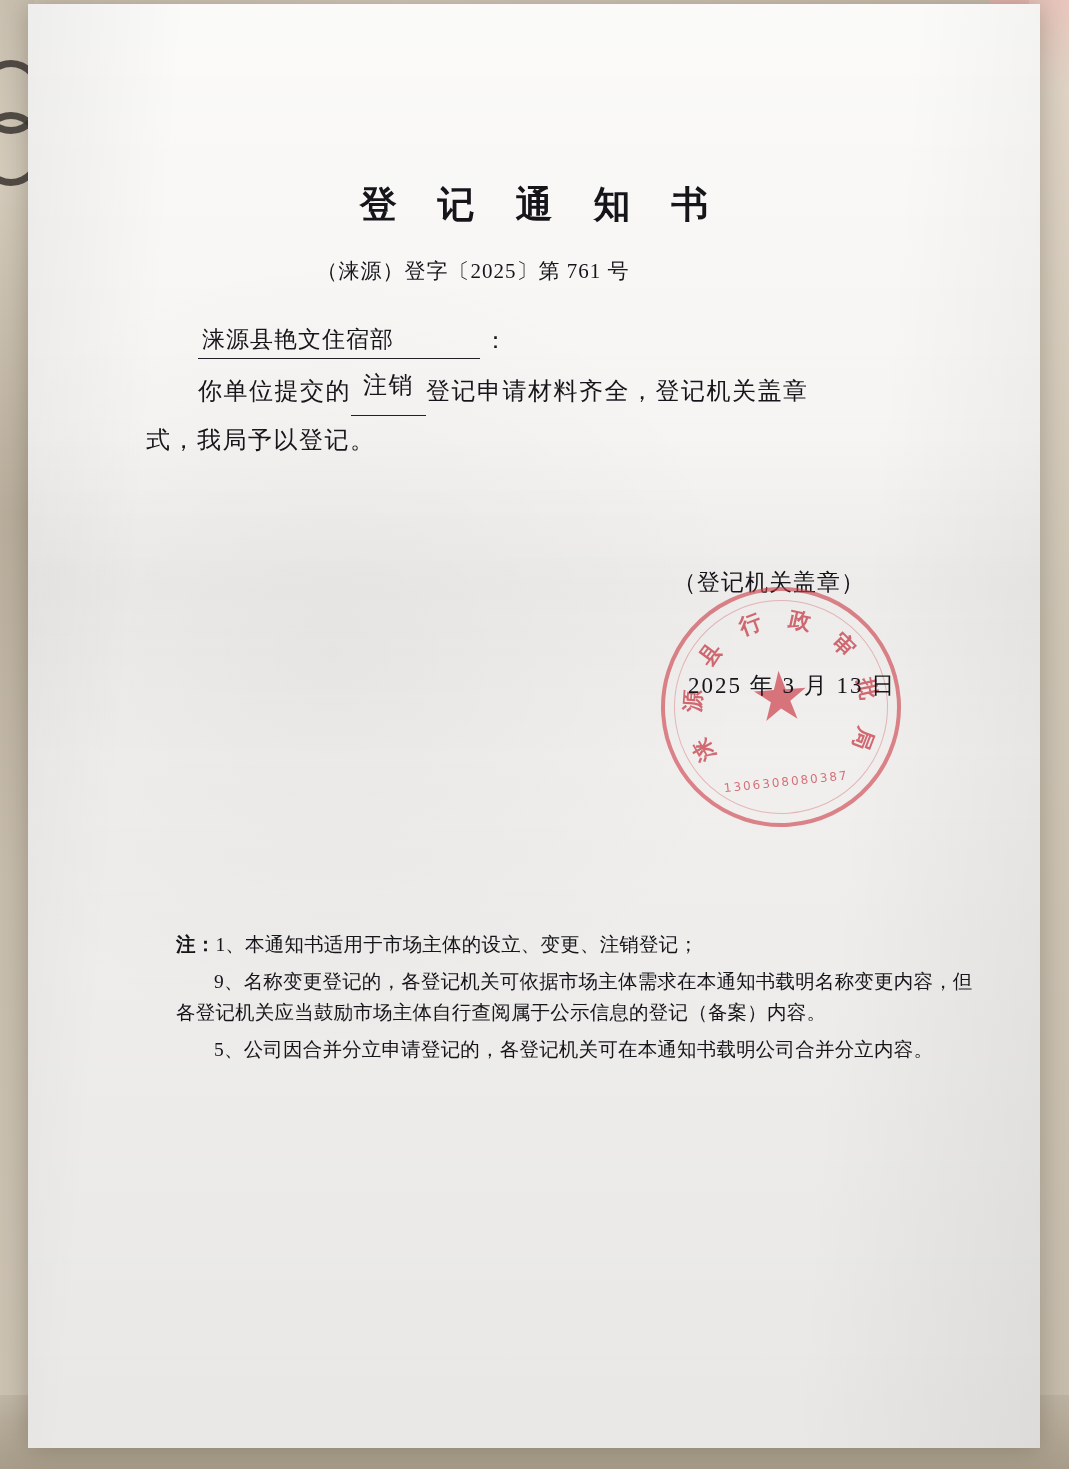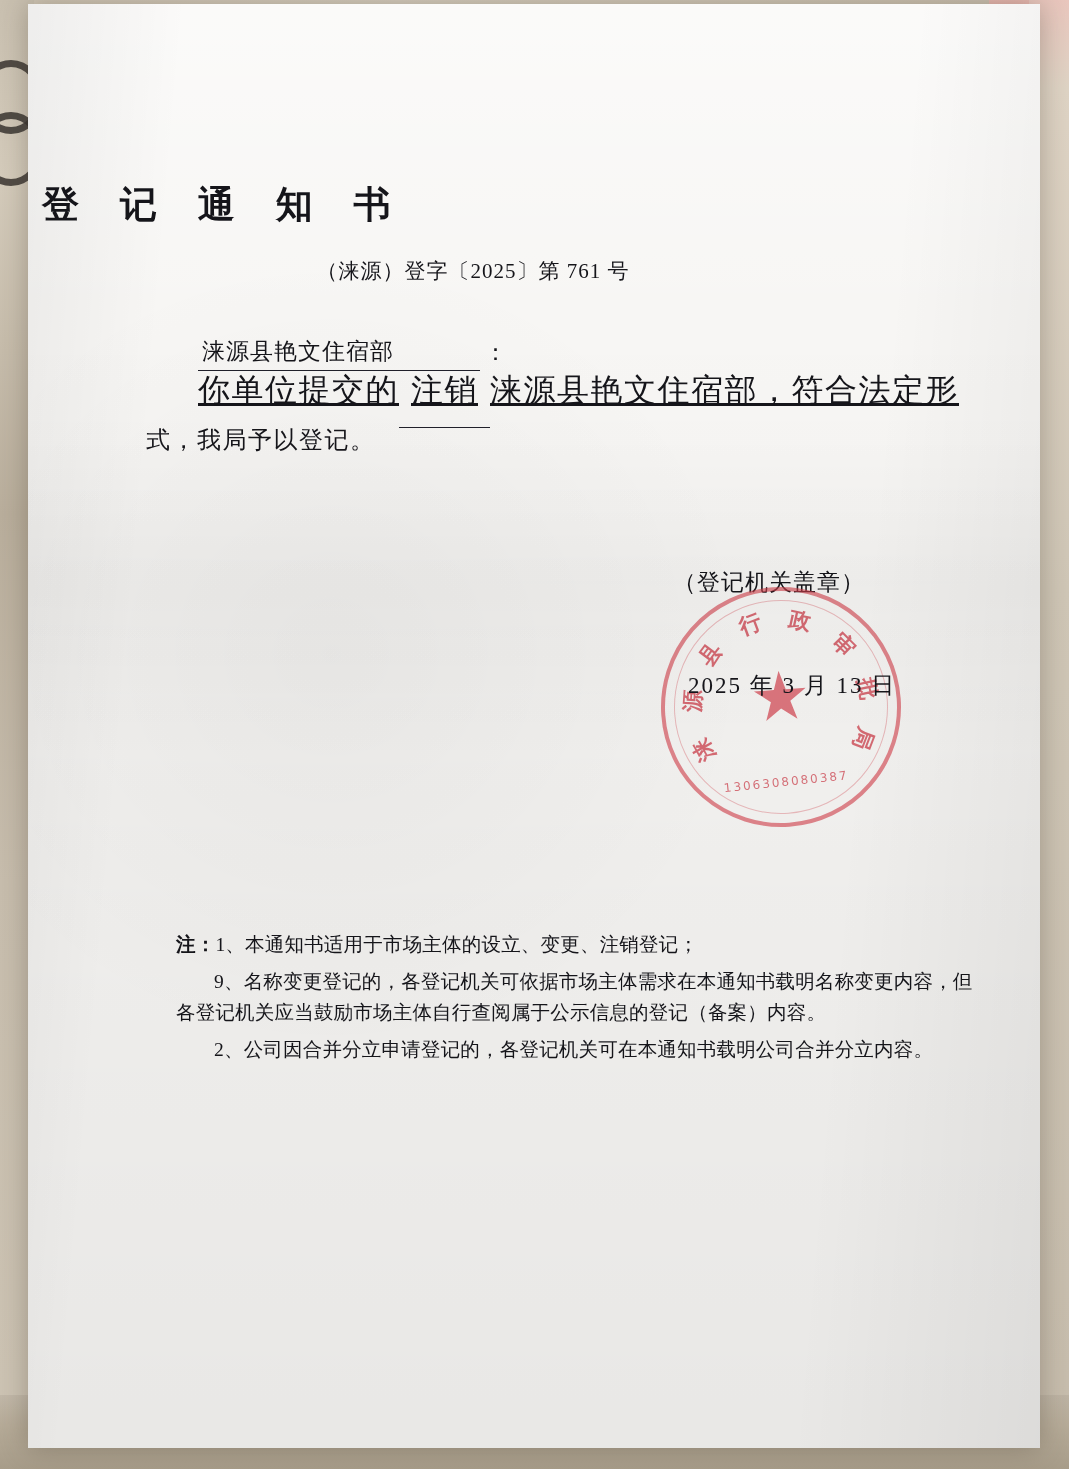--- a/index.html
+++ b/index.html
@@ -93,42 +93,42 @@
     height: 1444px;
     color: #15151a;
   }
 
   
   .doc-title {
     position: absolute;
     top: 176px;
     left: 0;
     width: 1012px;
-    text-align: left;
+    text-align: center;
     font-size: 37px;
     font-weight: 700;
     letter-spacing: 14px;
     text-indent: 14px;
     font-family: "DejaVu Serif", "Liberation Serif", serif;
   }
 
   .doc-number {
     position: absolute;
     top: 253px;
     left: 0;
     width: 890px;
     text-align: center;
     font-size: 21px;
     letter-spacing: 1px;
   }
 
   
   .addressee-row {
     position: absolute;
-    top: 332px;
+    top: 320px;
     left: 170px;
     font-size: 23px;
     display: flex;
     align-items: flex-end;
   }
   .addressee-name {
     border-bottom: 1.6px solid #20202a;
     padding: 0 28px 3px 4px;
     min-width: 250px;
     letter-spacing: 1px;
@@ -136,25 +136,24 @@
   .addressee-colon {
     padding-left: 4px;
     padding-bottom: 3px;
   }
 
   
   .body-line1 {
     position: absolute;
     top: 365px;
     left: 170px;
-    font-size: 32px;
+    font-size: 24px;
     display: flex;
-    align-items: flex-start;
+    align-items: center;
     letter-spacing: 1.5px;
-    text-decoration: underline;
   }
   .body-line1 .seg {
     padding-bottom: 3px;
   }
   .body-line1 .blank-filled {
     border-bottom: 1.6px solid #20202a;
     padding: 0 12px 14px 12px;
     letter-spacing: 1.5px;
   }
   .body-line2 {
@@ -280,21 +279,21 @@
     <div class="doc-number">（涞源）登字〔2025〕第 761 号</div>
 
     <div class="addressee-row">
       <span class="addressee-name">涞源县艳文住宿部</span>
       <span class="addressee-colon">：</span>
     </div>
 
     <div class="body-line1">
       <span class="seg">你单位提交的</span>
       <span class="blank-filled">注销</span>
-      <span class="seg">涞源县艳文住宿部，符合法定形</span>
+      <span class="seg">登记申请材料齐全，登记机关盖章</span>
     </div>
 
     <div class="body-line2">式，我局予以登记。</div>
 
     <div class="seal-caption">（登记机关盖章）</div>
 
     <div class="seal">
       <div class="ring-inner"></div>
       <div class="star"></div>
       <div class="arc-text" id="sealArc">
@@ -310,17 +309,17 @@
       <div class="seal-code">1306308080387</div>
     </div>
 
     <div class="sign-date">2025 年 3 月 13 日</div>
 
     <div class="notes">
       <p class="hang">
         <span class="n-label">注：</span><span>1、本通知书适用于市场主体的设立、变更、注销登记；</span>
       </p>
       <p class="indent">9、名称变更登记的，各登记机关可依据市场主体需求在本通知书载明名称变更内容，但各登记机关应当鼓励市场主体自行查阅属于公示信息的登记（备案）内容。</p>
-      <p class="indent">2、公司因合并分立申请登记的，各登记机关可在本通知书载明公司合并分立内容。</p>
+      <p class="indent">5、公司因合并分立申请登记的，各登记机关可在本通知书载明公司合并分立内容。</p>
     </div>
 
   </div>
 </div>
 
 </body></html>

